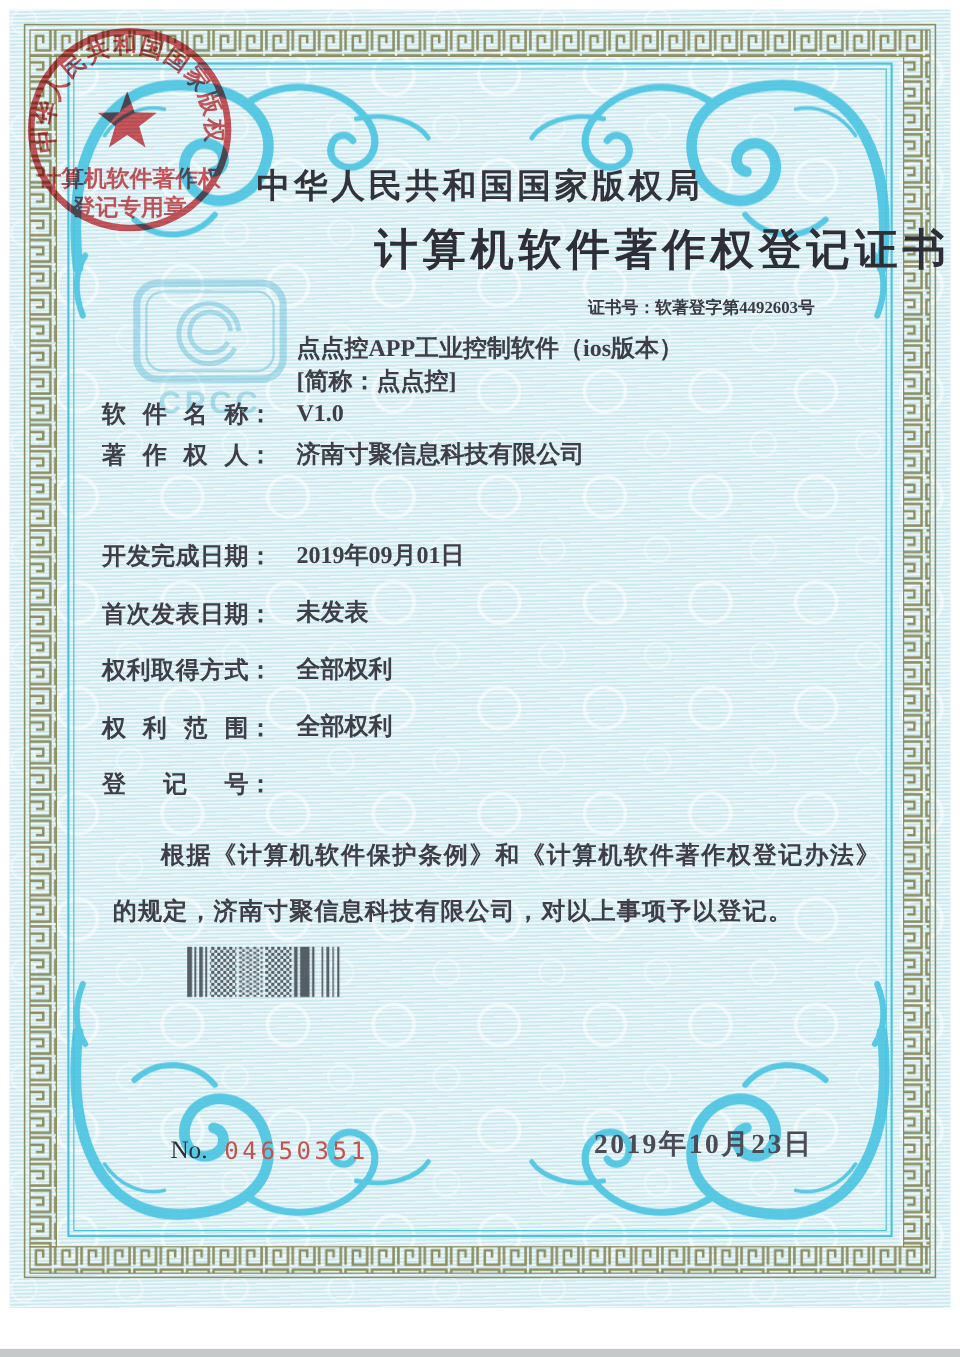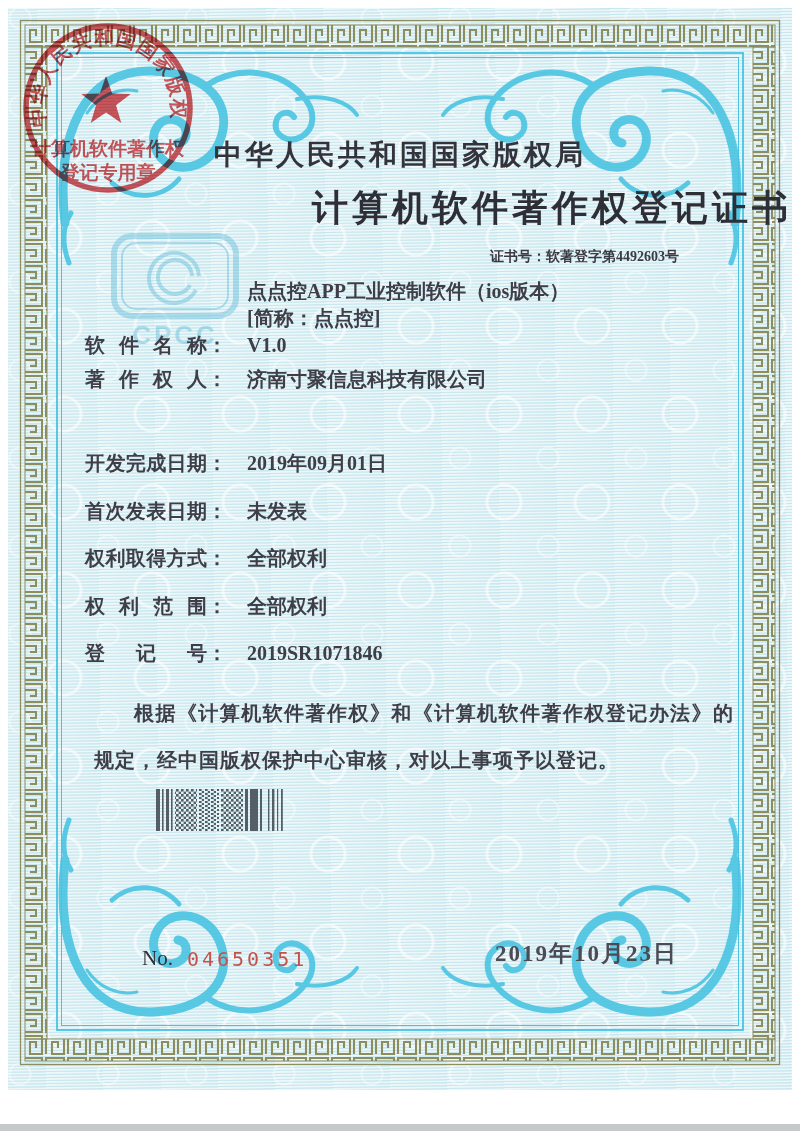--- a/index.html
+++ b/index.html
@@ -146,24 +146,23 @@
 
   <div class="abs frow" style="top:585px">
     <span class="flabel">权利范围</span>
       <span class="fcolon">：</span>
     <div class="fvalue">全部权利</div>
   </div>
 
   <div class="abs frow" style="top:632px">
     <span class="flabel">登记号</span>
       <span class="fcolon">：</span>
-    <div class="fvalue">2019SR1071846</div>
-  </div>
-
-  <div class="abs statement">根据《计算机软件著作权》和《计算机软件著作权登记办法》的规定，经中国版权保护中心审核，对以上事项予以登记。</div>
+  </div>
+
+  <div class="abs statement">根据《计算机软件保护条例》和《计算机软件著作权登记办法》的规定，济南寸聚信息科技有限公司，对以上事项予以登记。</div>
 
   <svg class="overlay" style="left:148px;top:781px" width="140" height="42" viewBox="0 0 140 42">
     <defs>
       <pattern id="bcn1" width="5" height="5" patternUnits="userSpaceOnUse">
         <rect width="2.6" height="2.6" fill="#414a53"></rect>
         <rect x="2.6" y="2.6" width="2.4" height="2.4" fill="#414a53"></rect>
       </pattern>
       <pattern id="bcn2" width="6" height="4" patternUnits="userSpaceOnUse">
         <rect x="1" width="2.6" height="2" fill="#414a53"></rect>
         <rect x="3.8" y="2" width="2.2" height="2" fill="#414a53"></rect>

